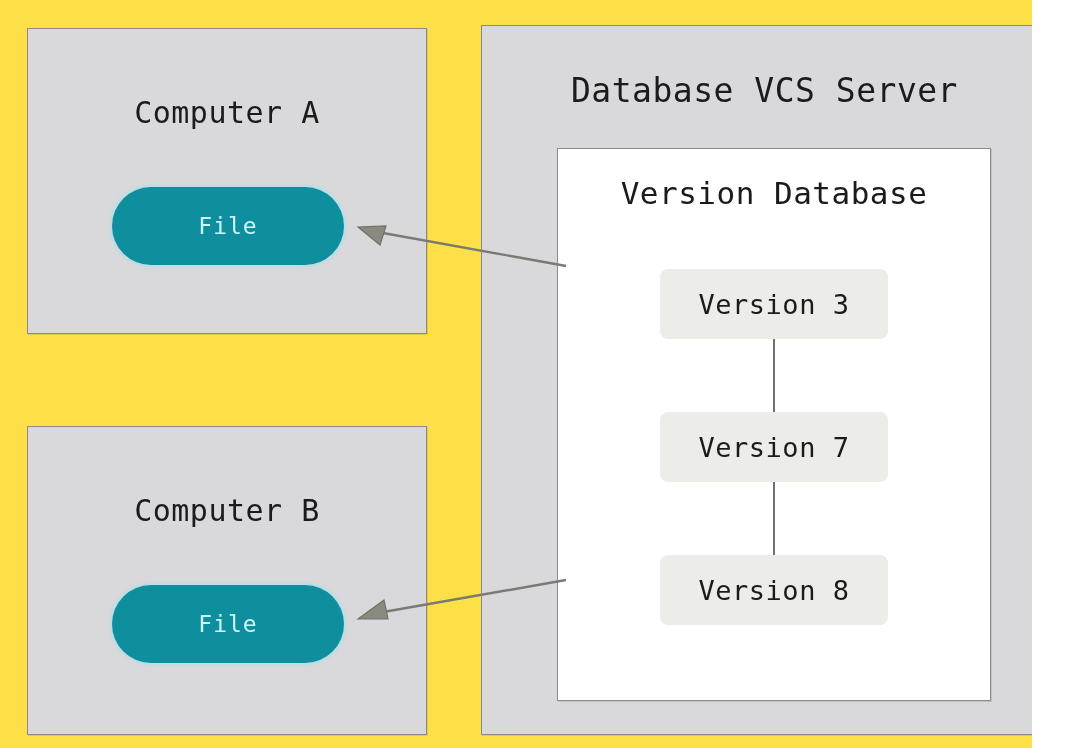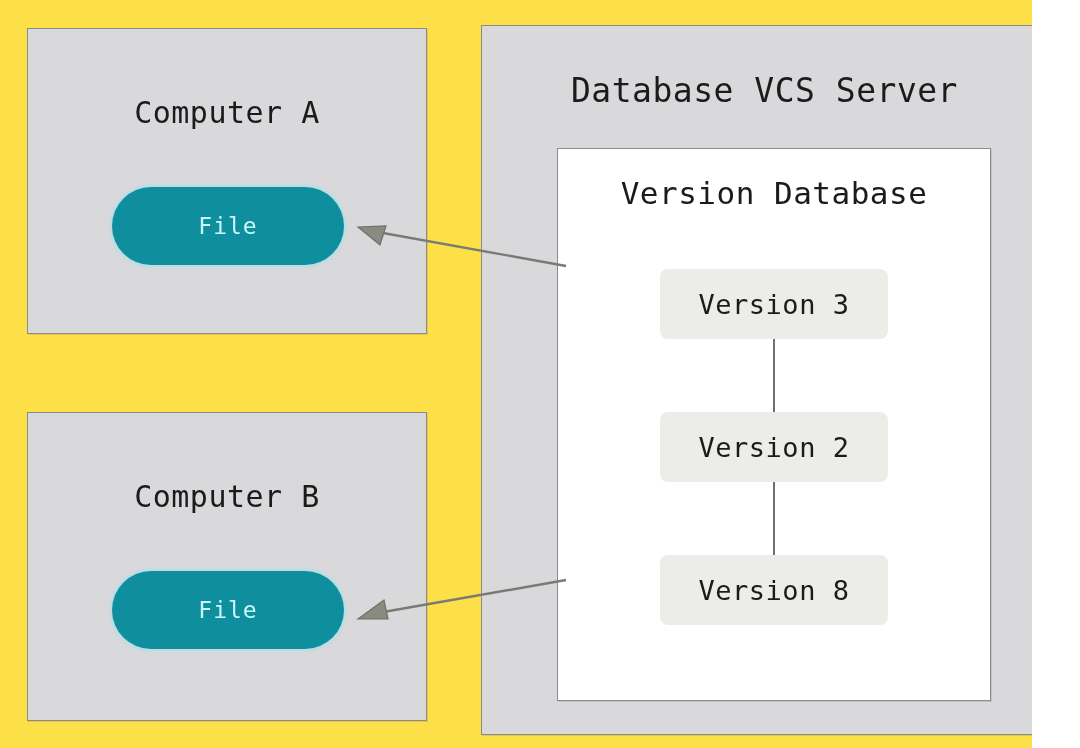--- a/index.html
+++ b/index.html
@@ -31,21 +31,21 @@
     left: 0;
     width: 100%;
     text-align: center;
     color: #1b1b1b;
     letter-spacing: 0.5px;
     white-space: nowrap;
   }
 
   
   #computer-a { left: 27px;  top: 28px;  width: 400px; height: 306px; }
-  #computer-b { left: 27px;  top: 412px; width: 400px; height: 309px; }
+  #computer-b { left: 27px;  top: 426px; width: 400px; height: 309px; }
   .computer-title {
     top: 66px;
     font-size: 30px;
   }
 
   
   .file-pill {
     position: absolute;
     left: 84px;
     top: 158px;
@@ -167,21 +167,21 @@
         <div class="version-row">
           <div class="version-pill">
             <span>Version 3</span>
           </div>
         </div>
 
         <div class="version-connector"></div>
 
         <div class="version-row">
           <div class="version-pill">
-            <span>Version 2</span>
+            <span>Version 7</span>
           </div>
         </div>
 
         <div class="version-connector"></div>
 
         <div class="version-row">
           <div class="version-pill">
             <span>Version 8</span>
           </div>
         </div>

